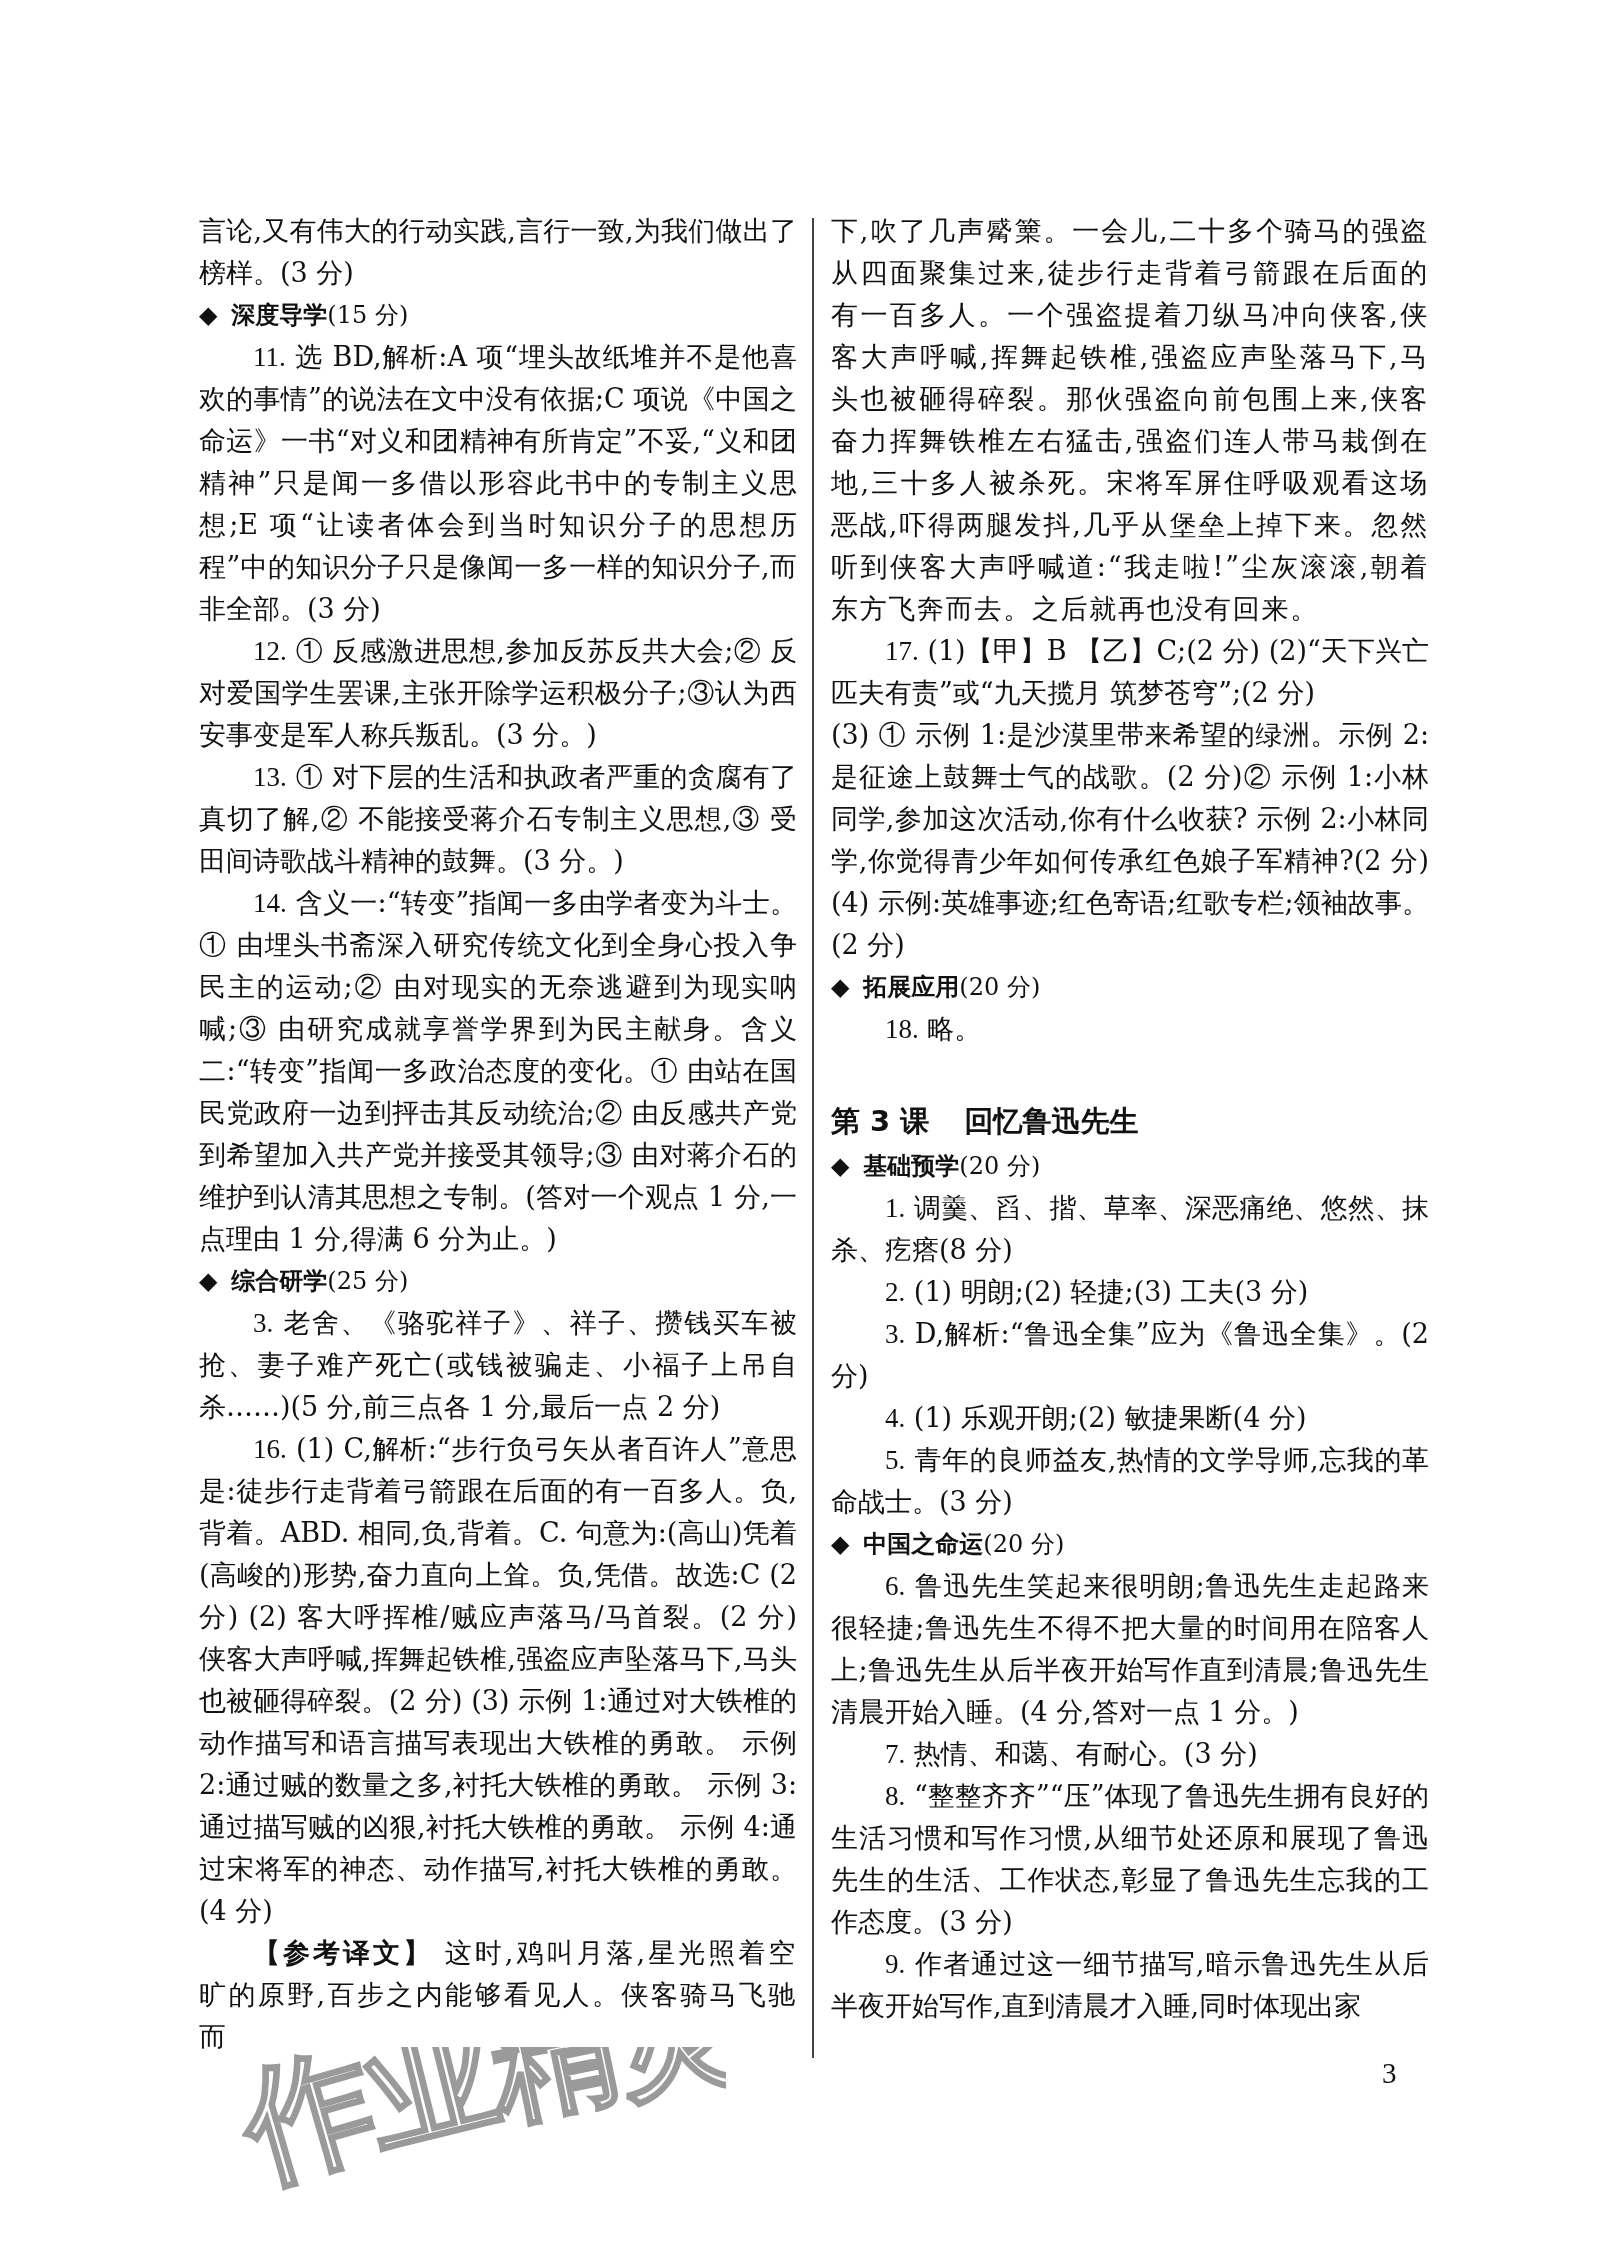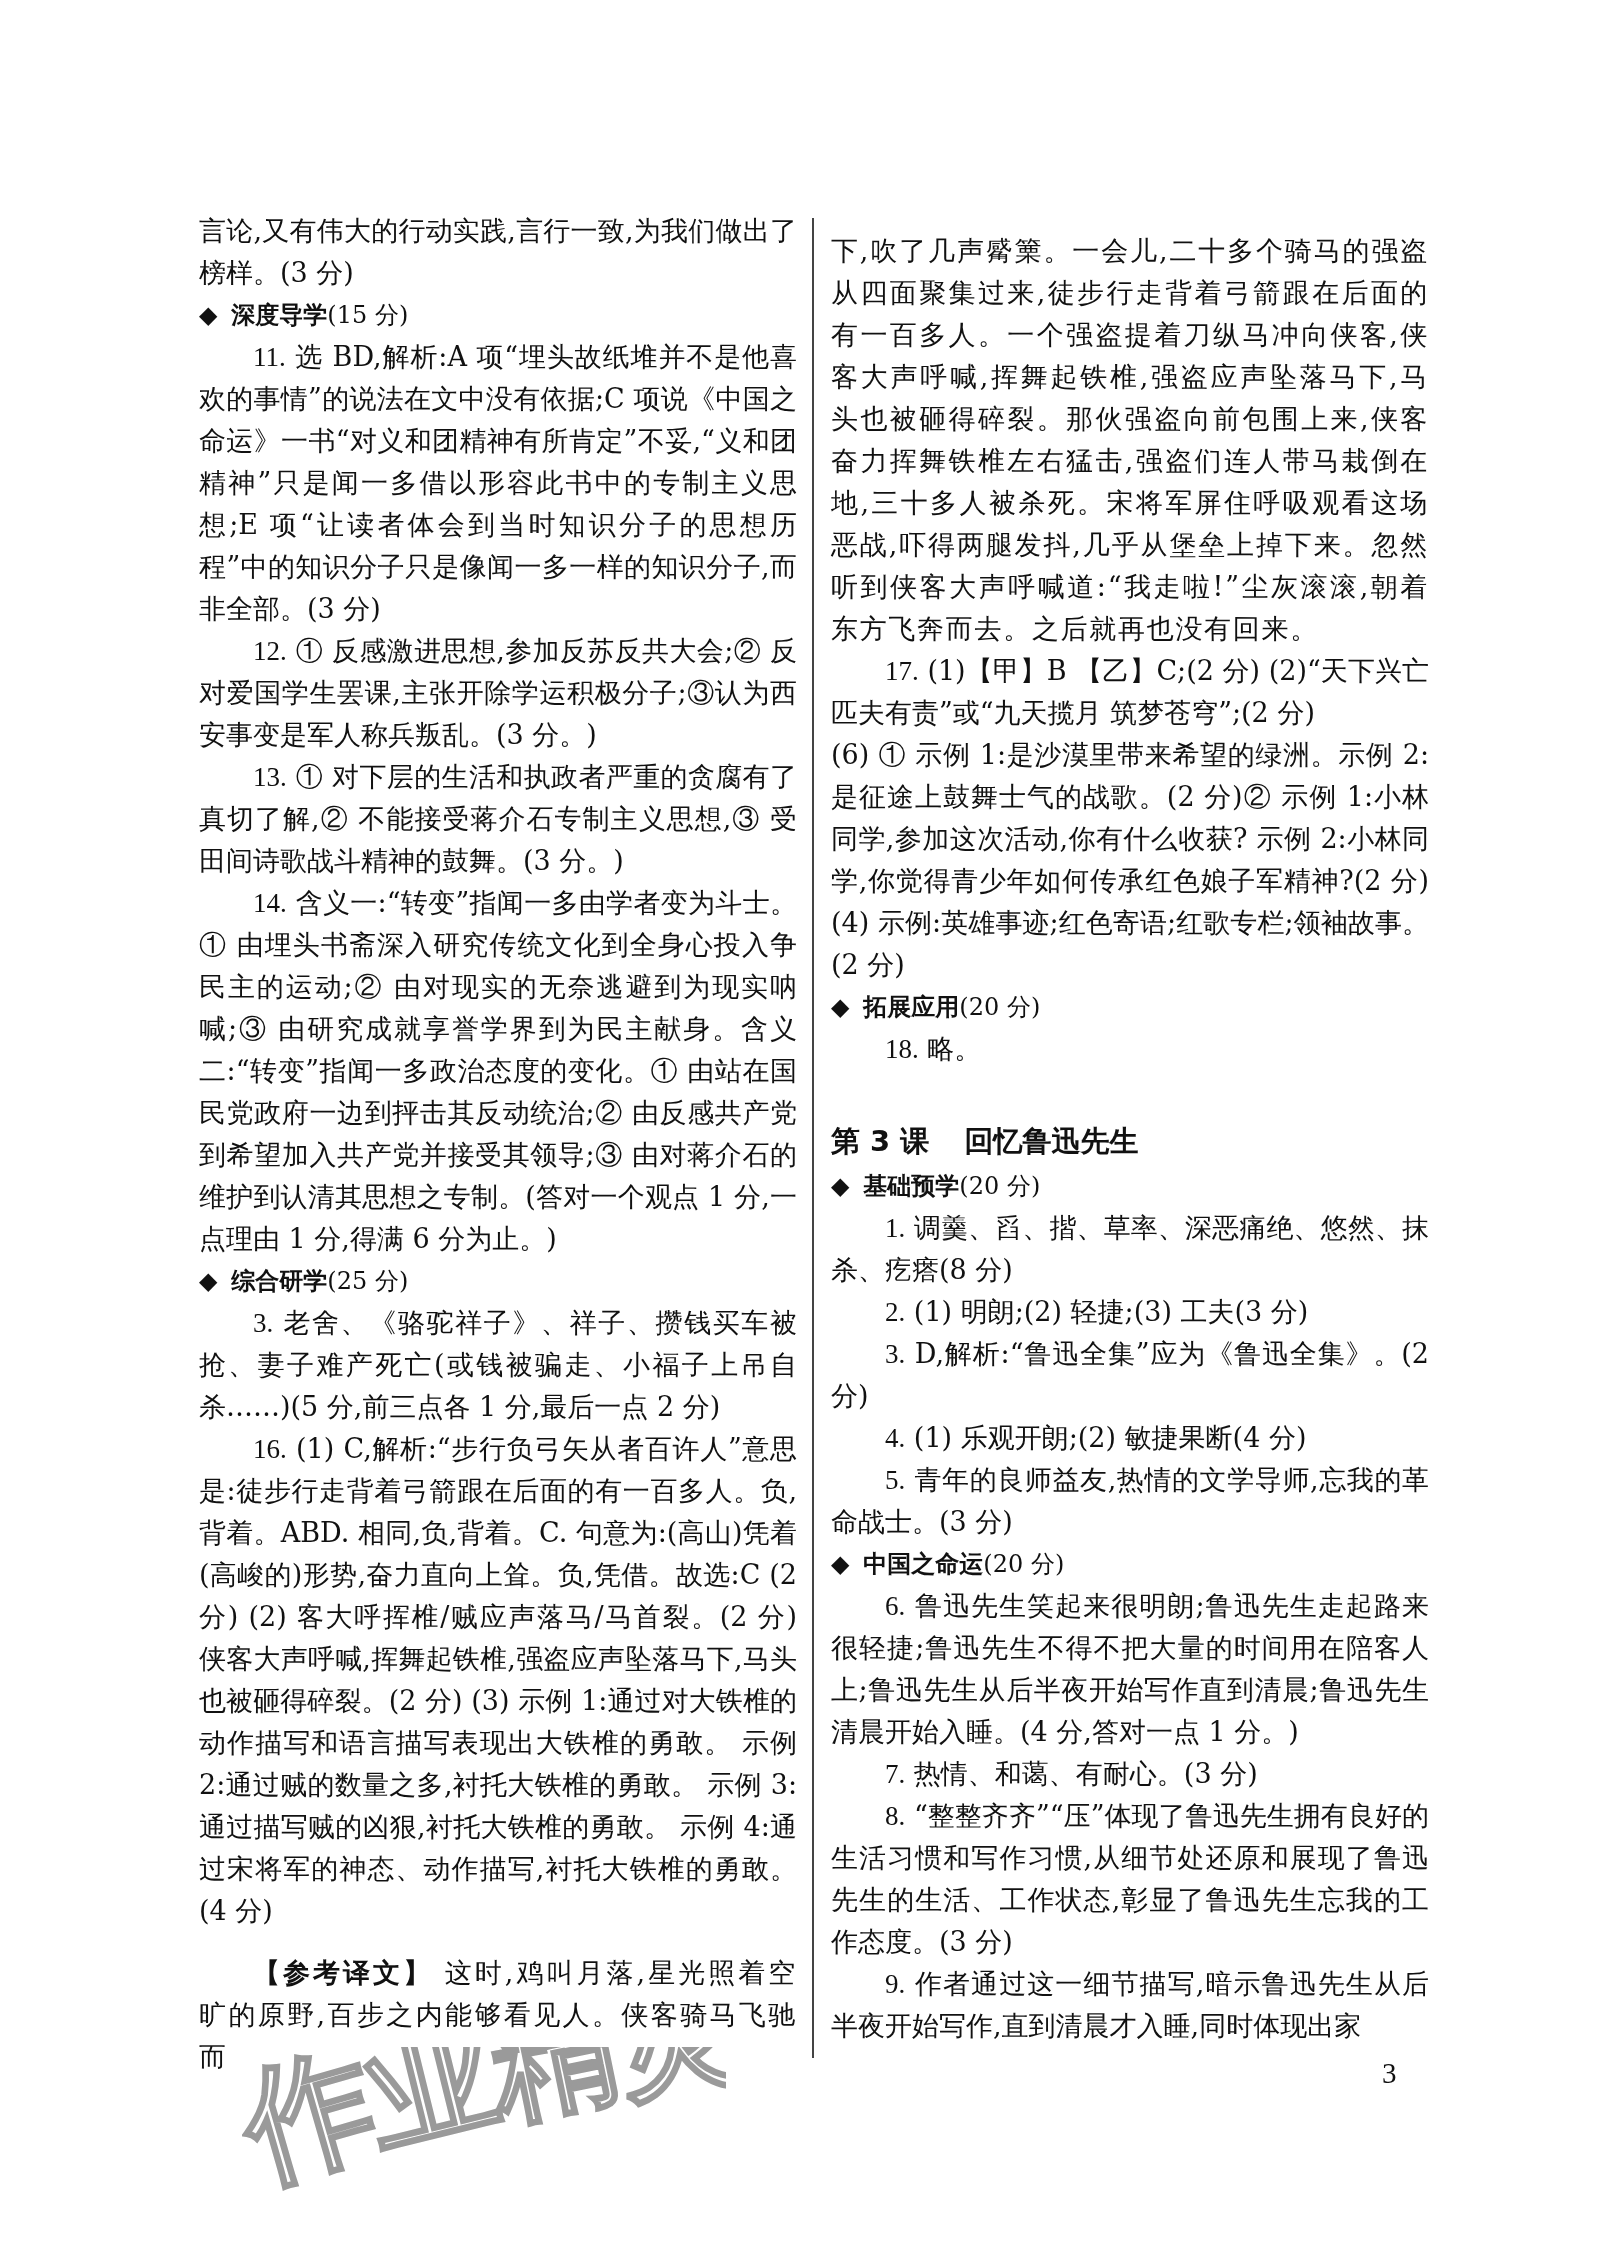--- a/index.html
+++ b/index.html
@@ -27,21 +27,21 @@
       font-weight: bold; font-size: 24px;
     }
     .sec .diamond { display: inline-block; width: 24px; }
     .sec .pts { font-family: "DejaVu Serif", serif; font-weight: normal; }
     .lesson {
       margin: 47px 0 0 0; text-align: left;
       font-family: "DejaVu Sans", "Liberation Sans", sans-serif;
       font-weight: bold; font-size: 29px; line-height: 48px;
     }
     .lesson .gap { display: inline-block; width: 35px; }
-    .trans { font-family: "DejaVu Serif", serif; letter-spacing: 1.7px; margin-top: 20px; }
+    .trans { font-family: "DejaVu Serif", serif; letter-spacing: 1.7px; }
     .ref-label { font-weight: bold; font-family: "DejaVu Sans", sans-serif; }
     .page-num {
       position: absolute; left: 1382px; top: 2057px;
       font-family: "Liberation Serif", serif; font-size: 29px;
     }
     .watermark {
       position: absolute; left: 242px; top: 2047px; width: 484px; height: 190px;
     }
   </style>
 </head>
@@ -99,21 +99,21 @@
 
   <div class="divider"></div>
 
   <div class="col col-right">
     <p class="p trans">下,吹了几声觱篥。一会儿,二十多个骑马的强盗从四面聚集过来,徒步行走背着弓箭跟在后面的有一百多人。一个强盗提着刀纵马冲向侠客,侠客大声呼喊,挥舞起铁椎,强盗应声坠落马下,马头也被砸得碎裂。那伙强盗向前包围上来,侠客奋力挥舞铁椎左右猛击,强盗们连人带马栽倒在地,三十多人被杀死。宋将军屏住呼吸观看这场恶战,吓得两腿发抖,几乎从堡垒上掉下来。忽然听到侠客大声呼喊道:“我走啦!”尘灰滚滚,朝着东方飞奔而去。之后就再也没有回来。</p>
 
     <p class="p indent">
       <span class="qn">17.</span>
       <span>(1)【甲】B 【乙】C;(2 分) (2)“天下兴亡匹夫有责”或“九天揽月 筑梦苍穹”;(2 分)</span>
     </p>
-    <p class="p">(6) ① 示例 1:是沙漠里带来希望的绿洲。示例 2:是征途上鼓舞士气的战歌。(2 分)② 示例 1:小林同学,参加这次活动,你有什么收获? 示例 2:小林同学,你觉得青少年如何传承红色娘子军精神?(2 分) (4) 示例:英雄事迹;红色寄语;红歌专栏;领袖故事。(2 分)</p>
+    <p class="p">(3) ① 示例 1:是沙漠里带来希望的绿洲。示例 2:是征途上鼓舞士气的战歌。(2 分)② 示例 1:小林同学,参加这次活动,你有什么收获? 示例 2:小林同学,你觉得青少年如何传承红色娘子军精神?(2 分) (4) 示例:英雄事迹;红色寄语;红歌专栏;领袖故事。(2 分)</p>
 
     <p class="sec">
       <span class="diamond">◆</span>
       <span>拓展应用</span><span class="pts">(20 分)</span>
     </p>
 
     <p class="p indent">
       <span class="qn">18.</span>
       <span>略。</span>
     </p>

